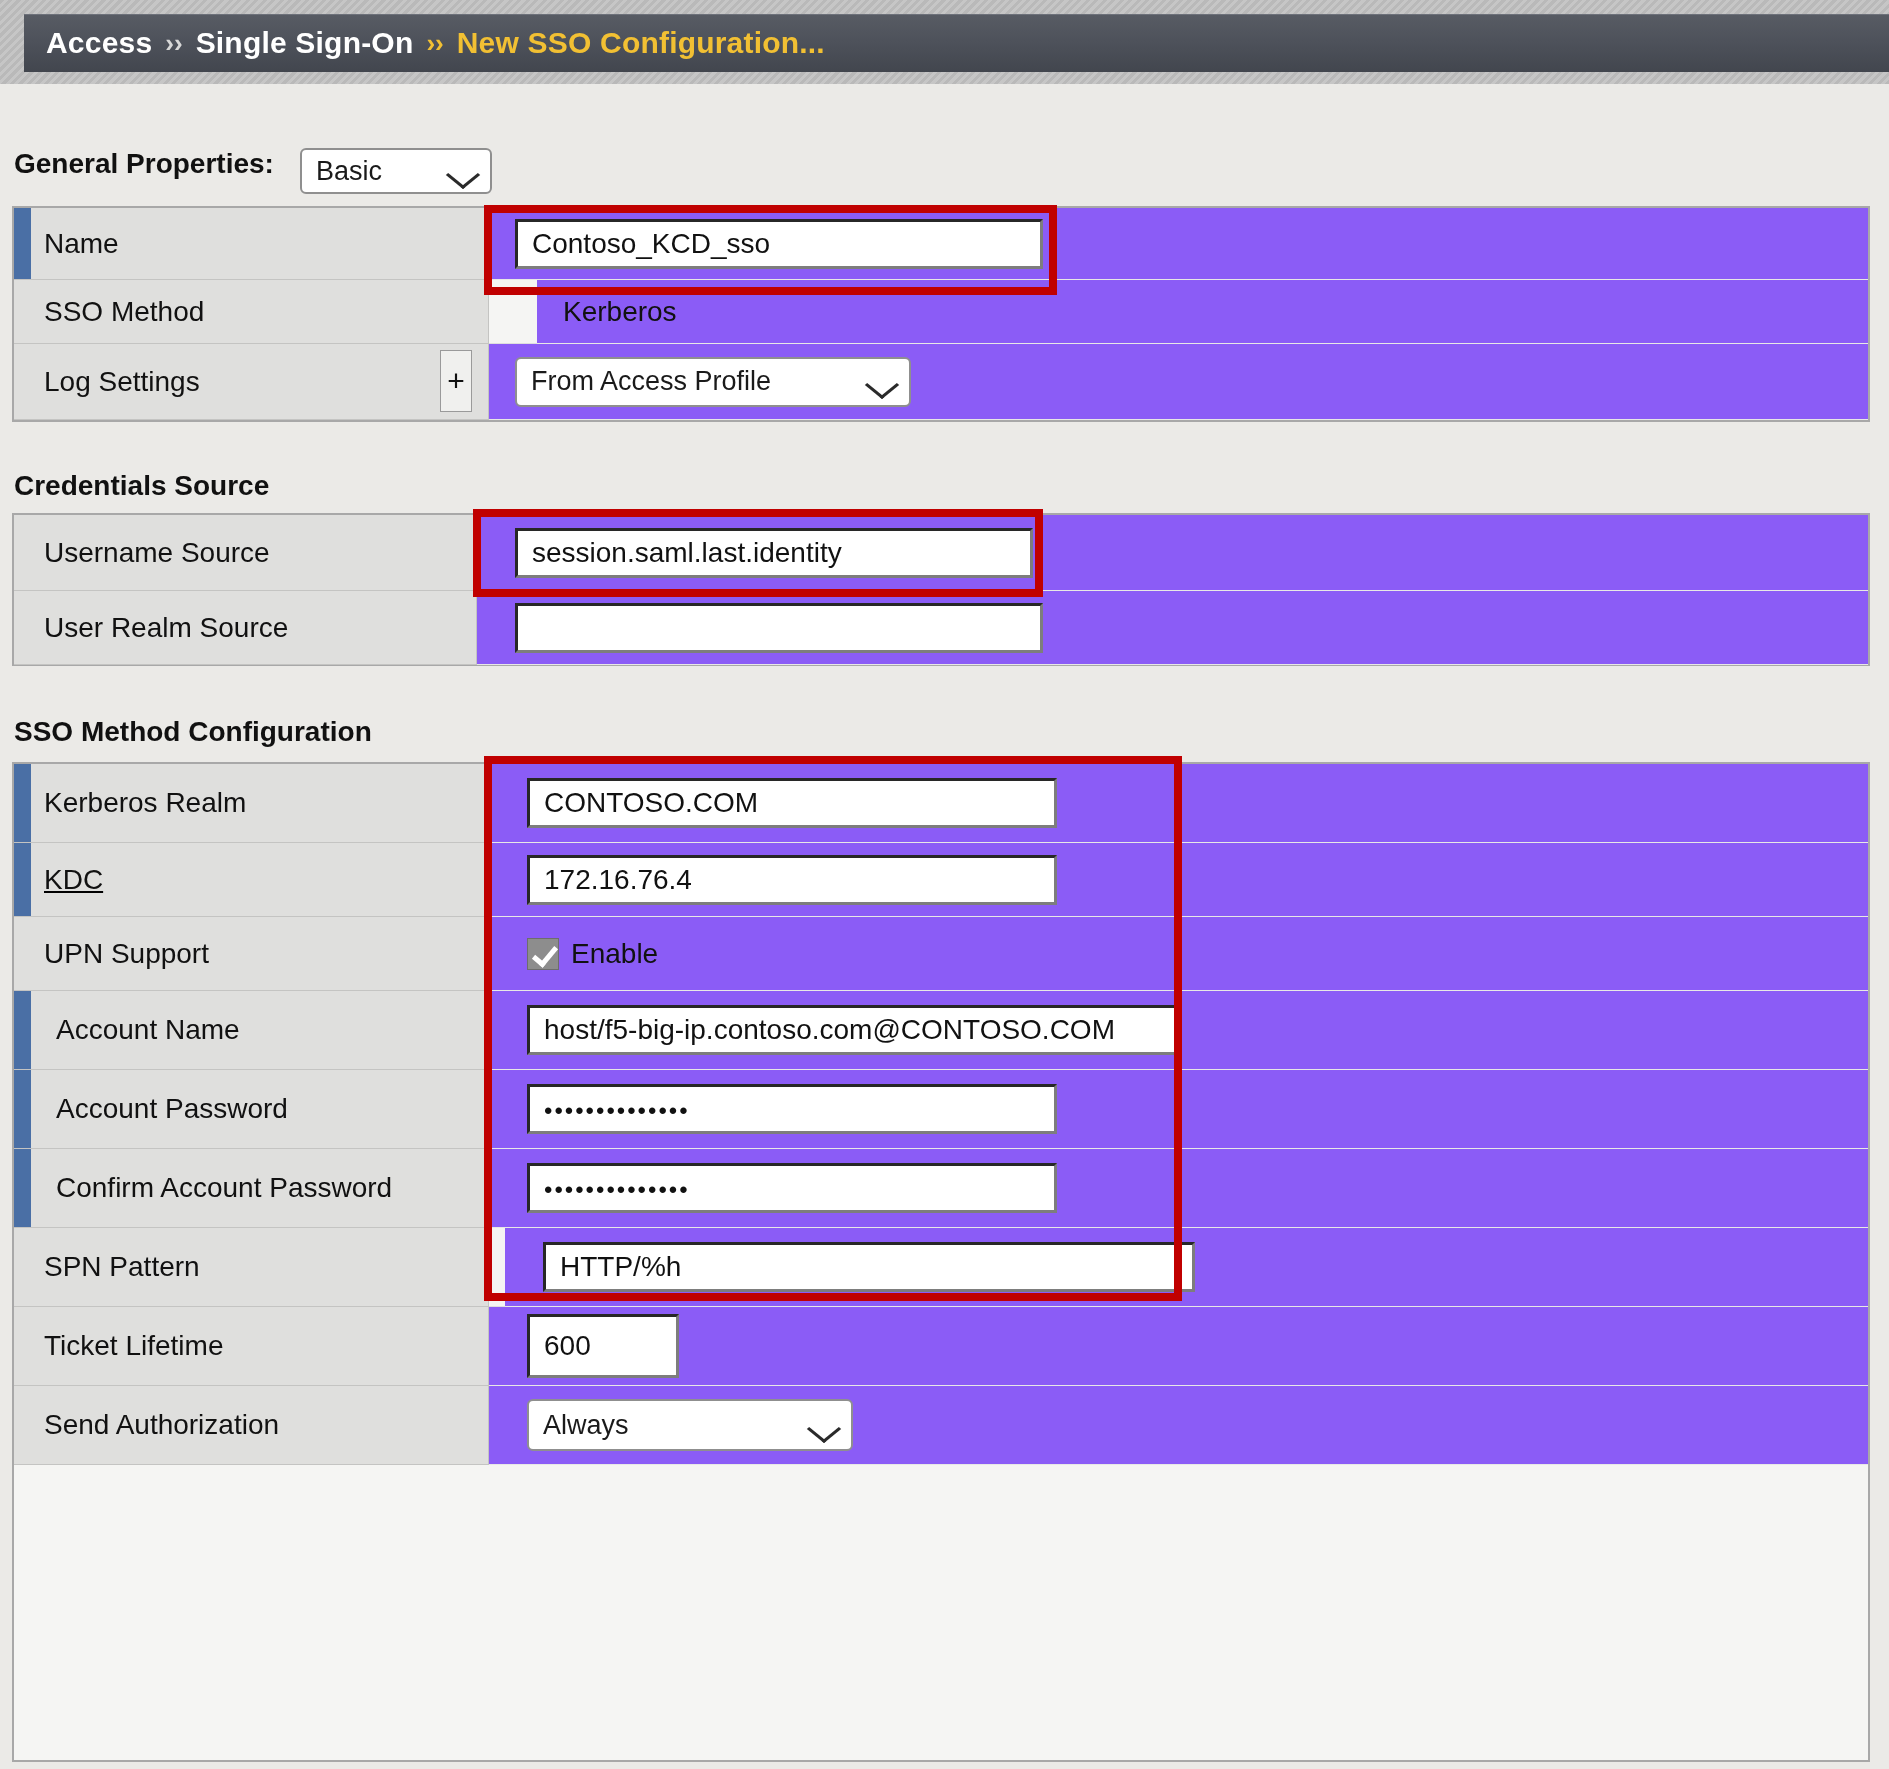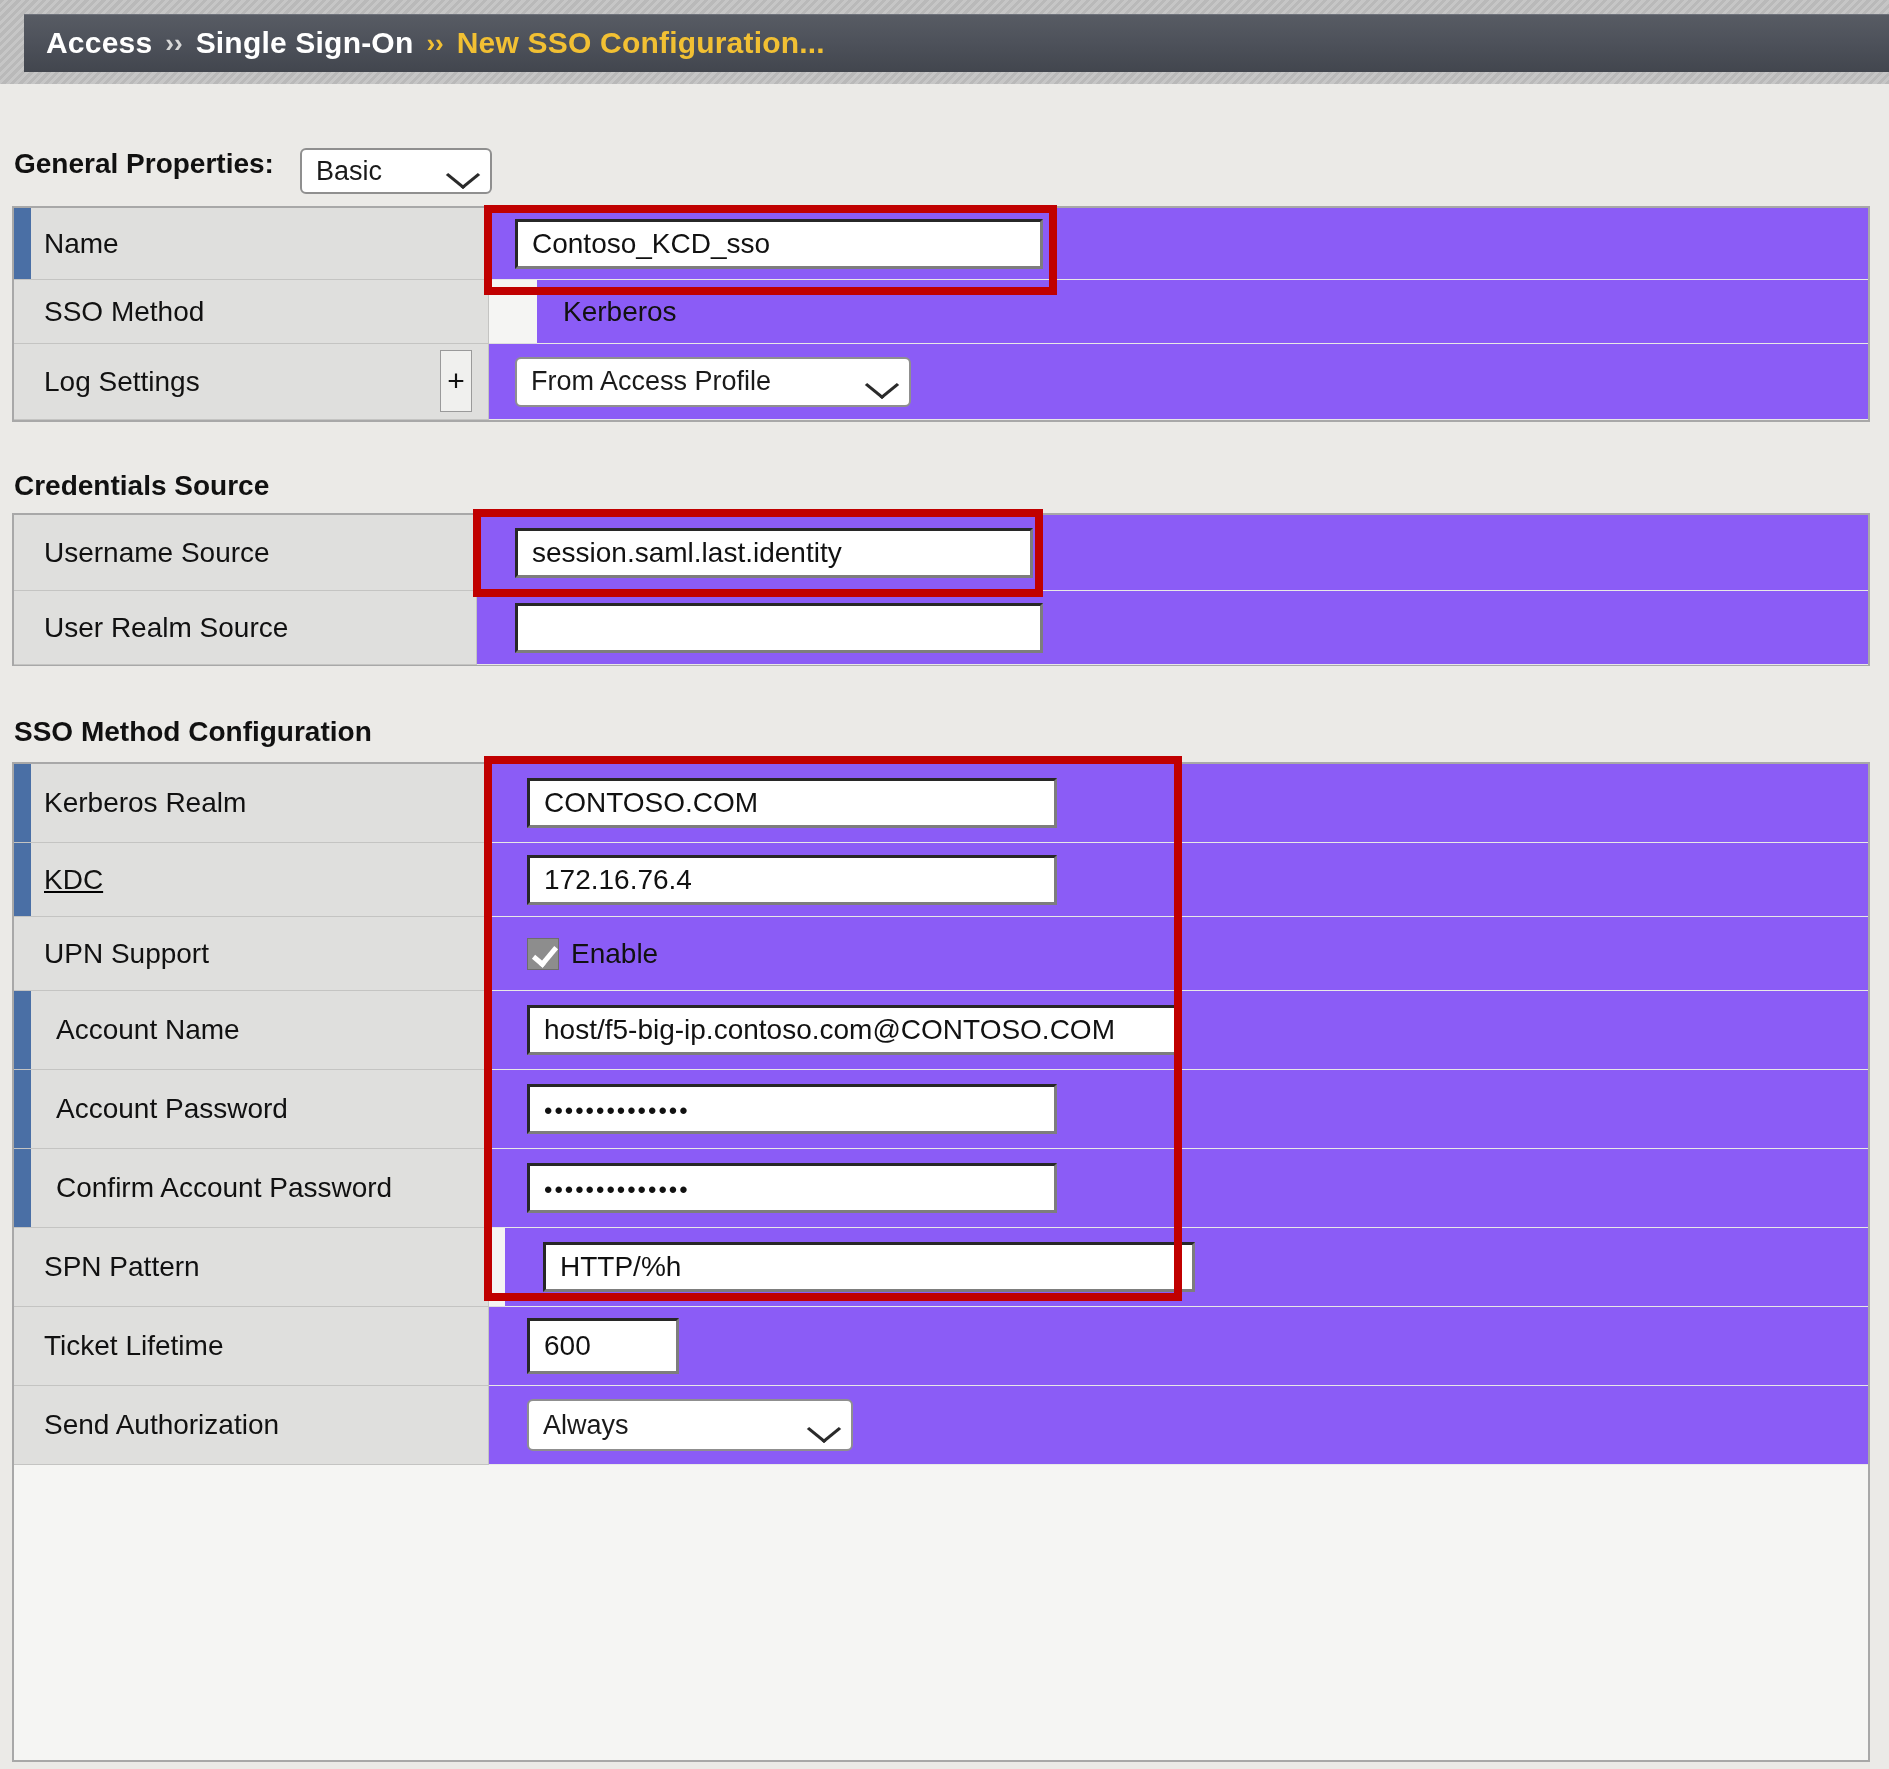--- a/index.html
+++ b/index.html
@@ -373,21 +373,21 @@
     <div class="cell-value" style="height:79px;">
       <div class="tfield" style="width:652px; height:50px; margin-left:24px;">HTTP/%h</div>
     </div>
   </div>
 
   <div class="row" style="height:79px;">
     <div class="cell-label" style="width:475px; height:79px;">
       <span class="lbl">Ticket Lifetime</span>
     </div>
     <div class="cell-value" style="height:79px;">
-      <div class="tfield" style="width:152px; height:56px; margin-left:24px;">600</div>
+      <div class="tfield" style="width:152px; height:64px; margin-left:24px;">600</div>
     </div>
   </div>
 
   <div class="row" style="height:79px;">
     <div class="cell-label" style="width:475px; height:79px;">
       <span class="lbl">Send Authorization</span>
     </div>
     <div class="cell-value" style="height:79px;">
       <div class="sel" style="width:326px; height:52px; margin-left:24px;">
         <span class="sel-val">Always</span>

